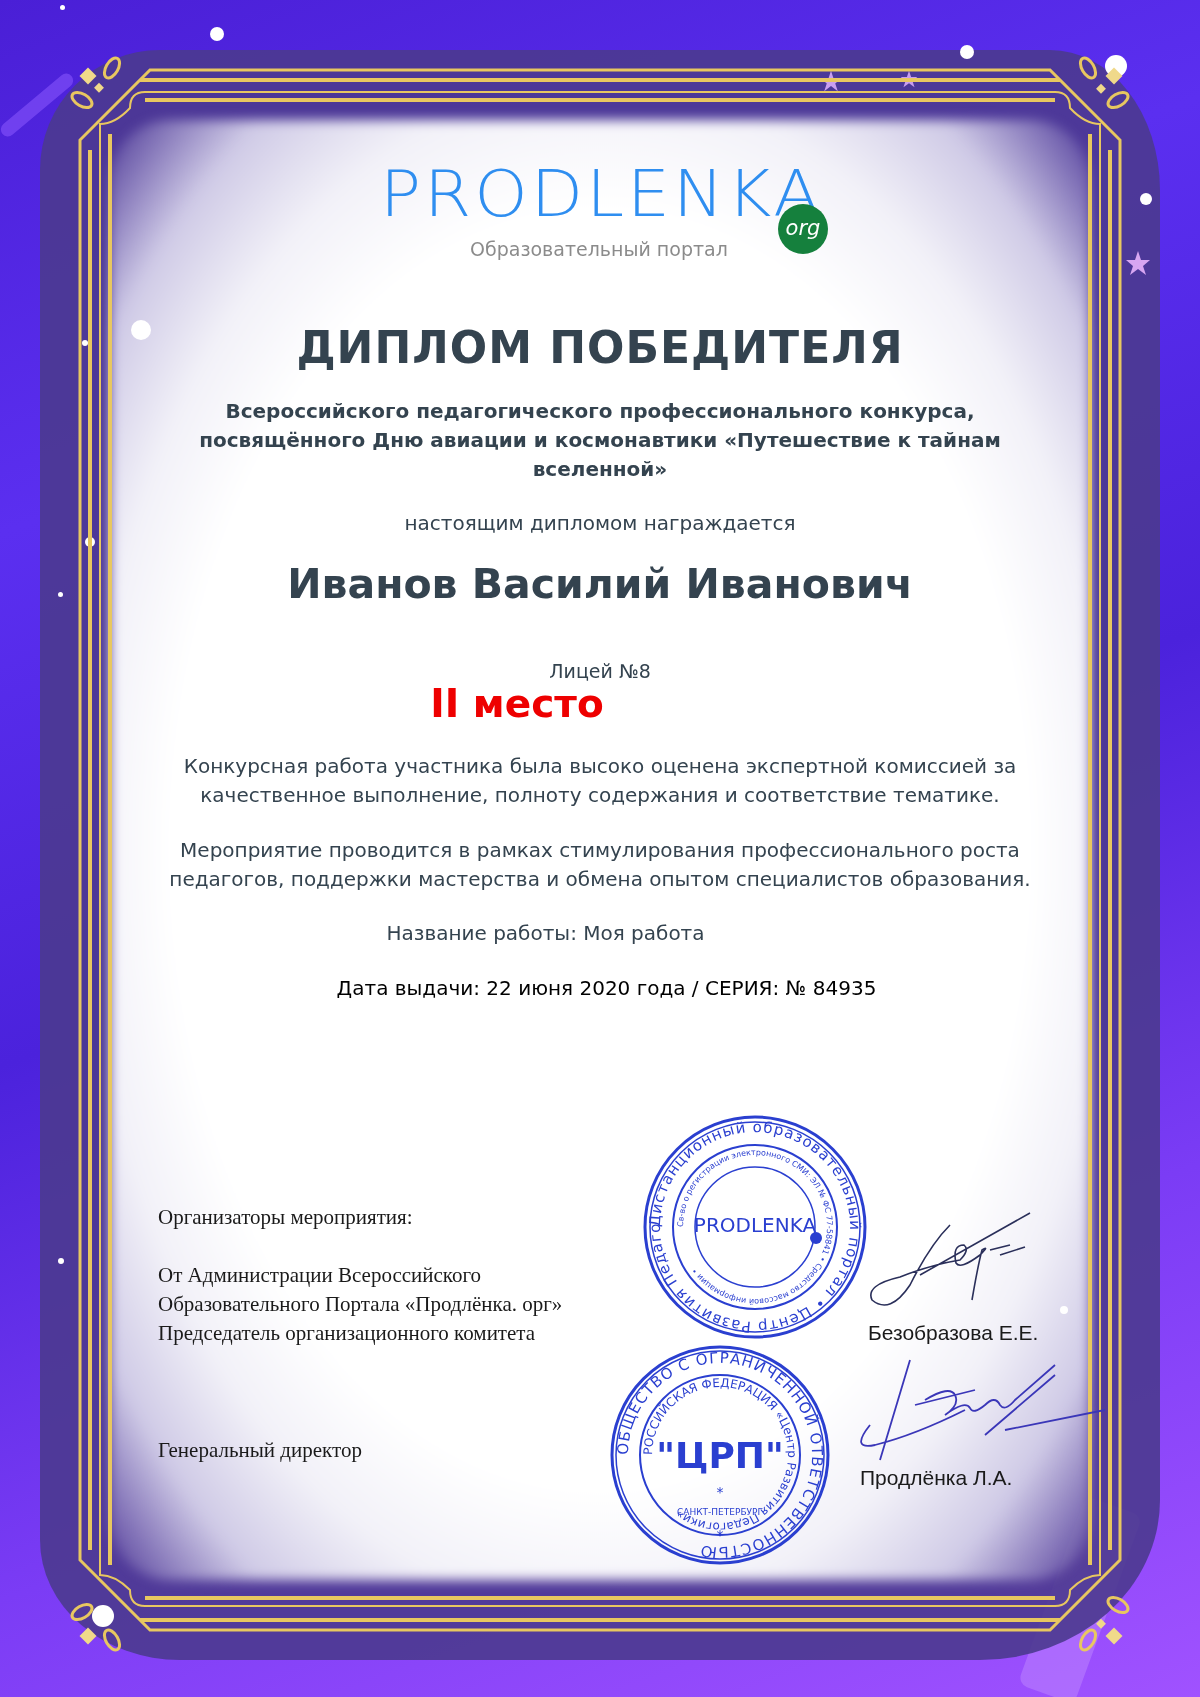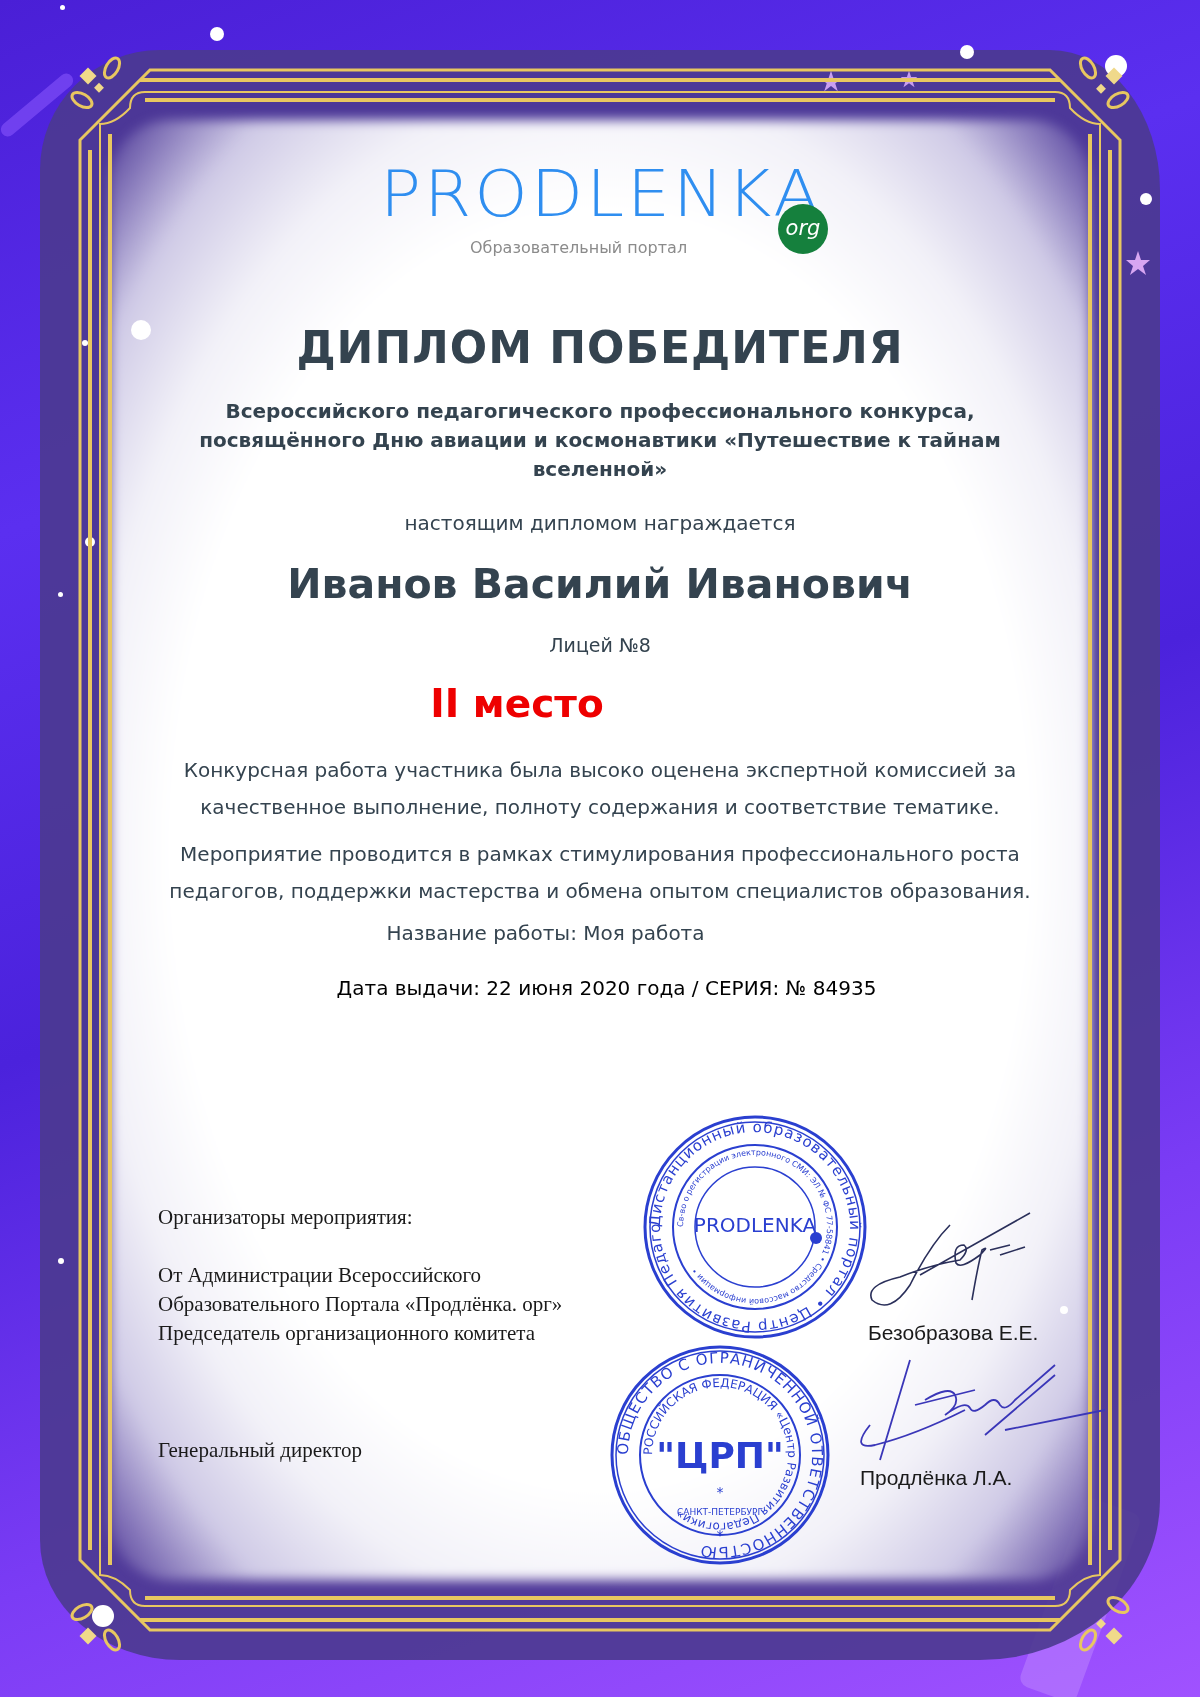--- a/index.html
+++ b/index.html
@@ -46,50 +46,50 @@
     color: #2f8ef0; line-height: 1;
     transform: scaleY(0.95);
   }
   .logo-org {
     position: absolute; left: 398px; top: 44px; width: 50px; height: 50px;
     border-radius: 50%; background: #15803d; color: #fff;
     font-size: 21px; line-height: 48px; text-align: center; font-style: italic;
   }
   .logo-sub {
     position: absolute; left: 90px; top: 78px;
-    font-size: 16px; color: #8b8b8b;
+    font-size: 19px; color: #8b8b8b;
   }
 
   .title {
     position: absolute; left: 0; width: 1200px; top: 322px;
     font-size: 44px; font-weight: bold; color: #34434f; letter-spacing: 1px;
   }
   .subtitle {
     position: absolute; left: 180px; width: 840px; top: 397px;
     font-size: 20px; font-weight: bold; line-height: 29px; color: #34434f;
   }
   .awarded {
     position: absolute; left: 0; width: 1200px; top: 511px;
     font-size: 20px; color: #34434f;
   }
   .name {
     position: absolute; left: 0; width: 1200px; top: 560px;
     font-size: 41px; font-weight: bold; color: #34434f;
   }
   .school {
-    position: absolute; left: 0; width: 1200px; top: 634px;
+    position: absolute; left: 0; width: 1200px; top: 660px;
     font-size: 19px; color: #34434f;
   }
   .place {
     position: absolute; left: 0; width: 1034px; top: 681px;
     font-size: 39px; font-weight: bold; color: #ee0000;
   }
   .para {
     position: absolute; left: 150px; width: 900px;
-    font-size: 20px; line-height: 37px; color: #34434f;
+    font-size: 20px; line-height: 29px; color: #34434f;
   }
   .p1 { top: 752px; }
   .p2 { top: 836px; }
   .work { position: absolute; left: 0; width: 1091px; top: 921px; font-size: 20px; color: #34434f; }
   .issue { position: absolute; left: 0; width: 1200px; top: 976px; font-size: 20px; color: #000000; padding-left: 13px; }
 
   .org-block {
     position: absolute; left: 158px; text-align: left;
     font-family: Liberation Serif, serif;
     font-size: 21px; line-height: 29px; color: #1a1a1a;

